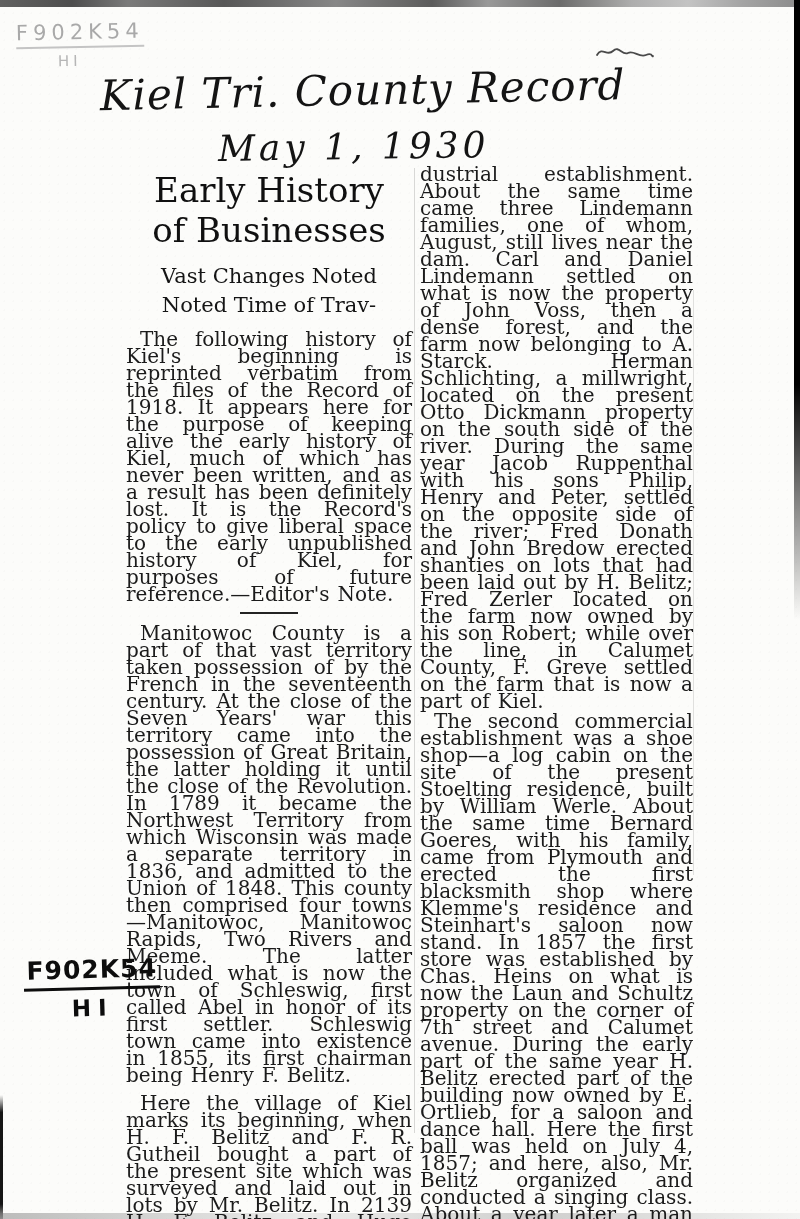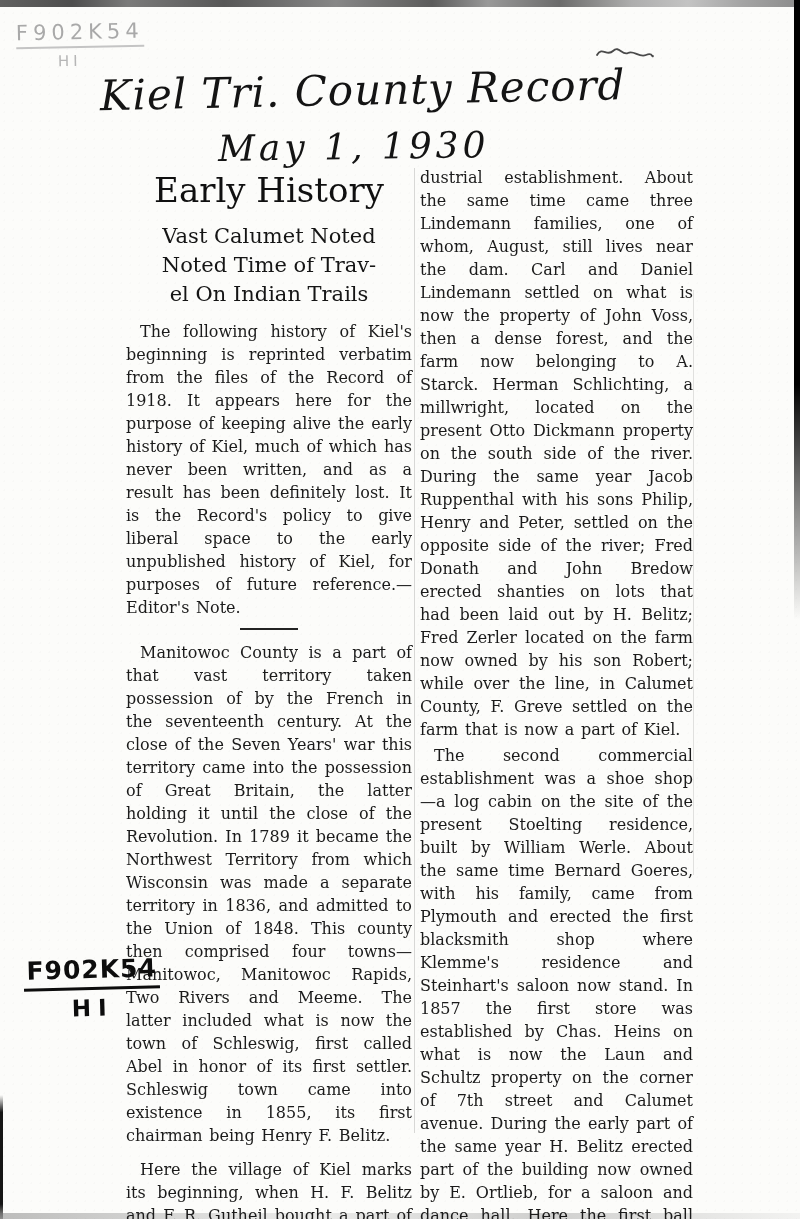--- a/index.html
+++ b/index.html
@@ -72,21 +72,21 @@
     font-size:34px;line-height:40px;font-weight:500;color:#101010;
   }
   .headline span{display:block;}
   .subhead{
     margin:12px 0 0 0;text-align:center;
     font-size:21px;line-height:29px;font-weight:500;color:#151515;
   }
   .subhead span{display:block;}
   .body-p{
     margin:11px 0 0 0;
-    font-size:16px;line-height:23px;
+    font-size:20px;line-height:17px;
     text-align:justify;text-indent:14px;
     word-spacing:1.6px;color:#1b1b1b;
   }
   .body-p.no-indent{text-indent:0;}
   .right-col .body-p{margin-top:0;}
   .right-col .body-p + .body-p{margin-top:3px;}
   .sep-rule{
     width:58px;height:0;border-top:2px solid #232323;
     margin:9px auto 2px auto;
   }
@@ -124,25 +124,25 @@
   <svg class="ink-squiggle" width="62" height="22" viewBox="0 0 62 22">
     <path d="M3 13 C8 4, 13 15, 19 9 S28 14, 34 11 S45 16, 52 13 S58 16, 59 14" fill="none" stroke="#4a4a4a" stroke-width="1.8" stroke-linecap="round"></path>
   </svg>
 
   <div class="hw-title">Kiel Tri. County Record</div>
   <div class="hw-date">May 1, 1930</div>
 
   <div class="left-col">
     <h1 class="headline">
       <span>Early History</span>
+      <span>of Businesses</span>
     </h1>
     <h2 class="subhead">
-      <span>Vast Calumet Noted</span>
+      <span>Vast Changes Noted</span>
       <span>Noted Time of Trav-</span>
-      <span>el On Indian Trails</span>
     </h2>
     <p class="body-p">The following history of Kiel's beginning is reprinted verbatim from the files of the Record of 1918. It appears here for the purpose of keeping alive the early history of Kiel, much of which has never been written, and as a result has been definitely lost. It is the Record's policy to give liberal space to the early unpublished history of Kiel, for purposes of future reference.—Editor's Note.</p>
     <div class="sep-rule"></div>
     <p class="body-p">Manitowoc County is a part of that vast territory taken possession of by the French in the seventeenth century. At the close of the Seven Years' war this territory came into the possession of Great Britain, the latter holding it until the close of the Revolution. In 1789 it became the Northwest Territory from which Wisconsin was made a separate territory in 1836, and admitted to the Union of 1848. This county then comprised four towns—Manitowoc, Manitowoc Rapids, Two Rivers and Meeme. The latter included what is now the town of Schleswig, first called Abel in honor of its first settler. Schleswig town came into existence in 1855, its first chairman being Henry F. Belitz.</p>
     <p class="body-p">Here the village of Kiel marks its beginning, when H. F. Belitz and F. R. Gutheil bought a part of the present site which was surveyed and laid out in lots by Mr. Belitz. In 2139 H. F. Belitz and Hugo Luebben built a dam and saw mill, this being the first in-</p>
   </div>
 
   <div class="right-col">
     <p class="body-p no-indent">dustrial establishment. About the same time came three Lindemann families, one of whom, August, still lives near the dam. Carl and Daniel Lindemann settled on what is now the property of John Voss, then a dense forest, and the farm now belonging to A. Starck. Herman Schlichting, a millwright, located on the present Otto Dickmann property on the south side of the river. During the same year Jacob Ruppenthal with his sons Philip, Henry and Peter, settled on the opposite side of the river; Fred Donath and John Bredow erected shanties on lots that had been laid out by H. Belitz; Fred Zerler located on the farm now owned by his son Robert; while over the line, in Calumet County, F. Greve settled on the farm that is now a part of Kiel.</p>
     <p class="body-p">The second commercial establishment was a shoe shop—a log cabin on the site of the present Stoelting residence, built by William Werle. About the same time Bernard Goeres, with his family, came from Plymouth and erected the first blacksmith shop where Klemme's residence and Steinhart's saloon now stand. In 1857 the first store was established by Chas. Heins on what is now the Laun and Schultz property on the corner of 7th street and Calumet avenue. During the early part of the same year H. Belitz erected part of the building now owned by E. Ortlieb, for a saloon and dance hall. Here the first ball was held on July 4, 1857; and here, also, Mr. Belitz organized and conducted a singing class. About a year later a man named Dobbin, and Edwin Reichert built a pearl-ash factory where Stoelting Bros.' hardware store now stands, and a store which is now part of the Stoelting residence. The commercial activity of the settlement was soon further increased by the erection of a store by William Noll, which was afterward purchased and occupied by Charles Heins; and a brewery by F. Duem-</p>

